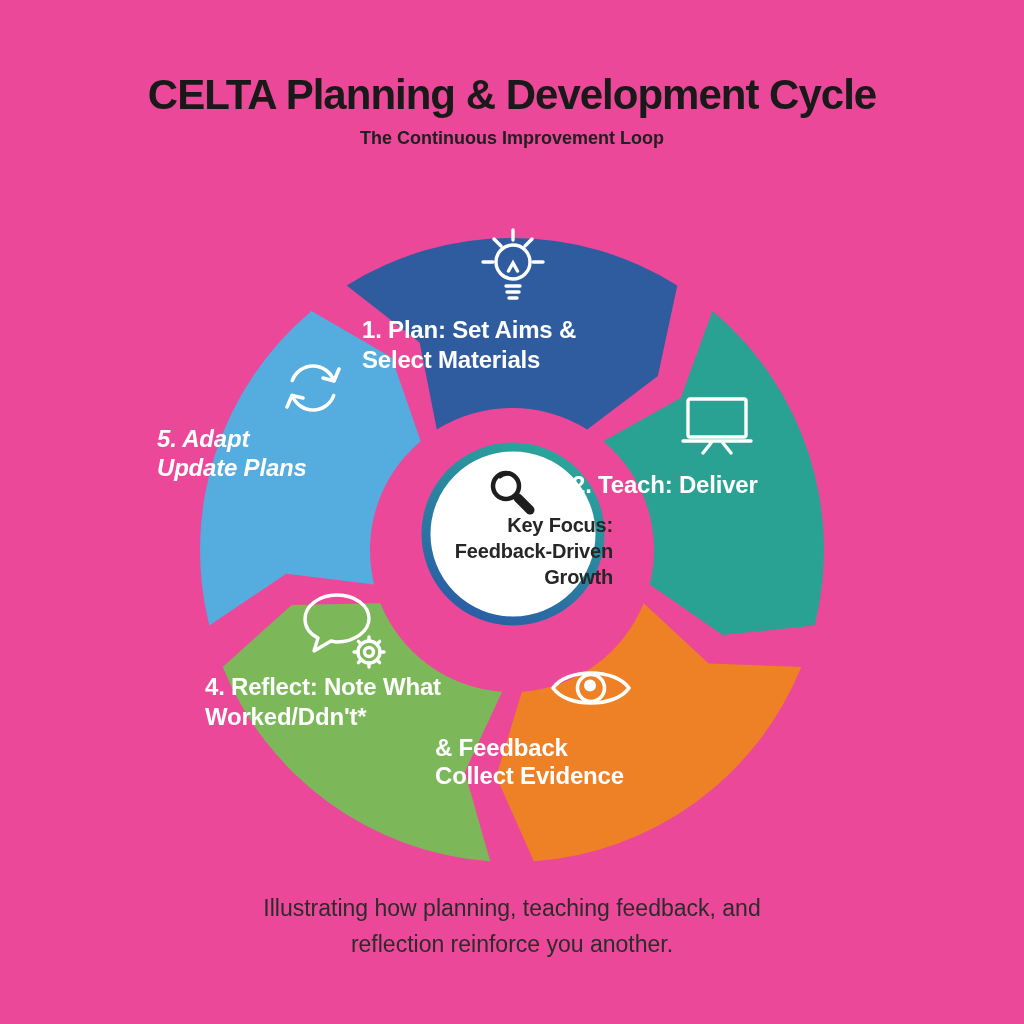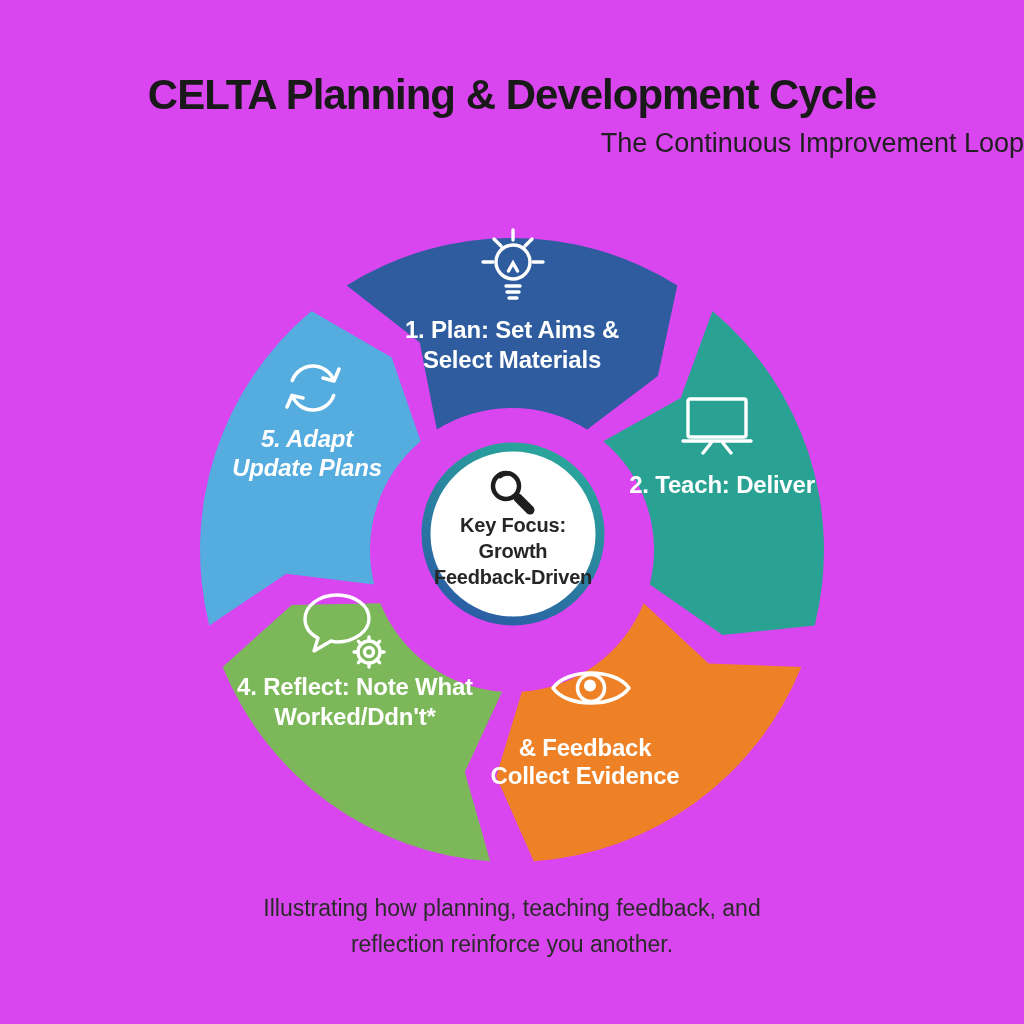--- a/index.html
+++ b/index.html
@@ -1,34 +1,34 @@
 <!DOCTYPE html>
 <html><head>
 <meta charset="utf-8">
 <style>
   html,body{margin:0;padding:0;background:#ffffff;}
   .canvas{
-    position:relative;width:1024px;height:1024px;background:#d946ef;
+    position:relative;width:1024px;height:1024px;background:#ec4899;
     font-family:"Liberation Sans", sans-serif;overflow:hidden;
   }
   .page-title{
     position:absolute;top:72px;left:0;width:100%;text-align:center;
     font-size:42px;font-weight:700;color:#191919;letter-spacing:-1px;line-height:1.1;
   }
   .page-subtitle{
-    position:absolute;top:128px;left:0;width:100%;text-align:right;
-    font-size:27px;font-weight:400;color:#202020;
+    position:absolute;top:128px;left:0;width:100%;text-align:center;
+    font-size:18px;font-weight:700;color:#202020;
   }
   .wheel{position:absolute;left:0;top:0;width:1024px;height:1024px;}
   .seg-label{
-    position:absolute;text-align:center;color:#ffffff;font-weight:700;
+    position:absolute;text-align:left;color:#ffffff;font-weight:700;
     font-size:24px;line-height:30px;letter-spacing:-0.2px;
   }
   .center-label{
-    position:absolute;text-align:center;color:#262626;font-weight:700;
+    position:absolute;text-align:right;color:#262626;font-weight:700;
     font-size:20px;line-height:26px;letter-spacing:-0.2px;
   }
   .icon{position:absolute;}
   .caption{
     position:absolute;top:890px;left:0;width:100%;text-align:center;
     font-size:23px;color:#2b2b2b;line-height:36px;
   }
 </style>
 </head>
 <body>
@@ -127,22 +127,22 @@
     <div>Worked/Ddn't*</div>
   </div>
 
   <div class="seg-label" style="left:157px;top:424px;width:300px;line-height:29px;font-style:italic;">
     <div>5. Adapt</div>
     <div>Update Plans</div>
   </div>
 
   <div class="center-label" style="left:413px;top:512px;width:200px;">
     <div>Key Focus:</div>
+    <div>Feedback-Driven</div>
     <div>Growth</div>
-    <div>Feedback-Driven</div>
   </div>
 
   <div class="caption">
     <div>Illustrating how planning, teaching feedback, and</div>
     <div>reflection reinforce you another.</div>
   </div>
 
 </div>
 
 </body></html>

